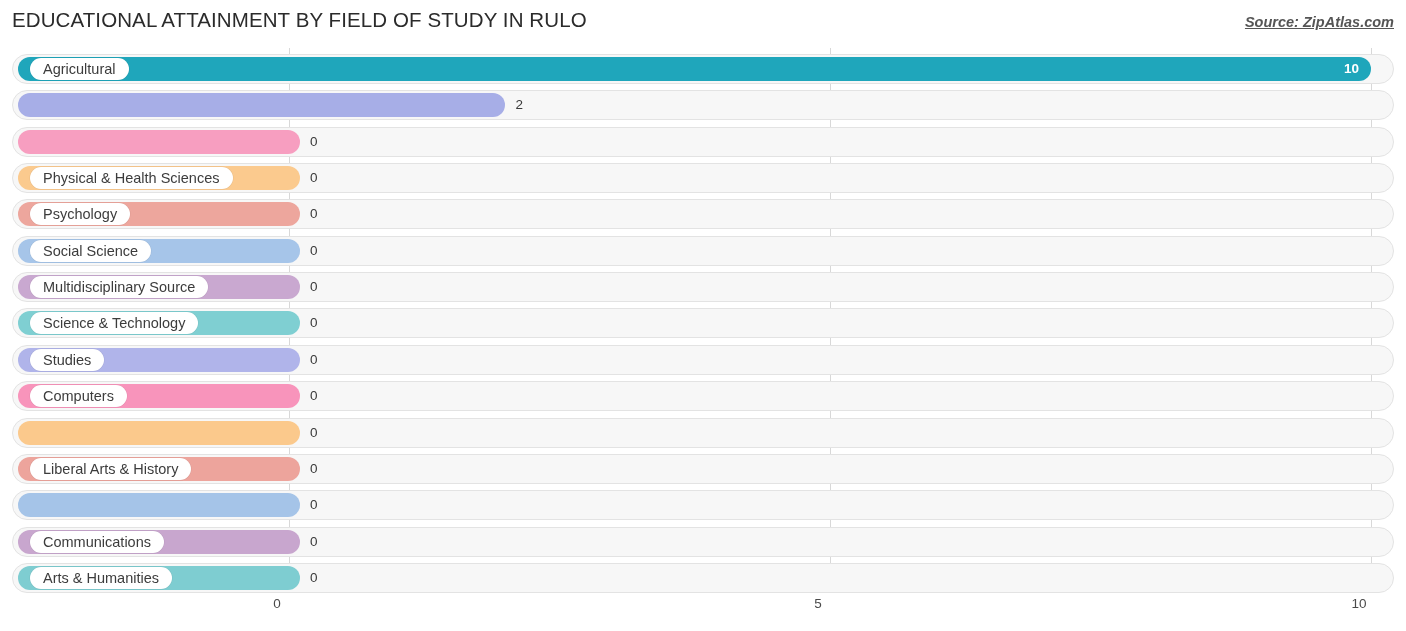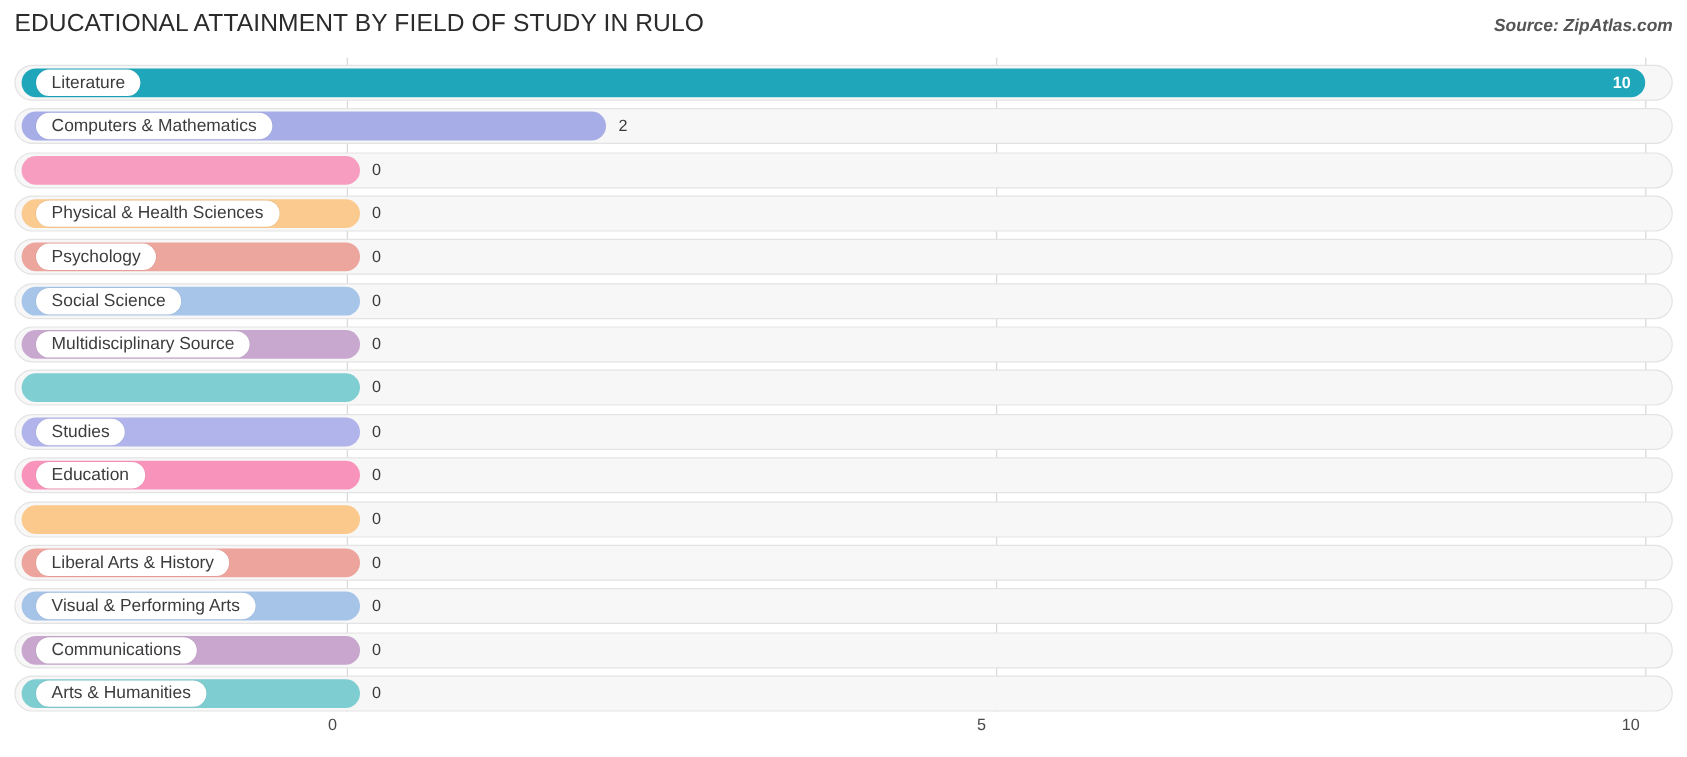--- a/index.html
+++ b/index.html
@@ -28,20 +28,21 @@
     white-space: nowrap;
   }
   #source {
     position: absolute;
     right: 12px; top: 14px;
     font-size: 14.5px;
     font-style: italic;
     font-weight: bold;
     color: #555555;
     white-space: nowrap;
+    text-decoration: underline;
   }
 
   
   #plot {
     position: absolute;
     left: 0px; top: 48px;
     width: 1406px;
     height: 545px;
   }
   #gridlayer { position: absolute; inset: 0; }
@@ -138,27 +139,26 @@
         <div class="gridline" style="left: 289px;"></div>
         <div class="gridline" style="left: 830px;"></div>
         <div class="gridline" style="left: 1371px;"></div>
       </div>
     <div id="rows">
         <div class="row" style="top: 6px;">
           <div class="track"></div>
           <div class="bar" style="left: 6px; width: 1353px; background: rgb(31, 166, 187);">
             <div class="bar-value-in">10</div>
           </div>
-          <div class="pill">Literature</div>
+          <div class="pill">Agricultural</div>
         </div>
         <div class="row" style="top: 42.35px;">
           <div class="track"></div>
           <div class="bar" style="left: 6px; width: 487.4px; background: rgb(167, 174, 231);"></div>
           <div class="bar-value-out" style="left: 503.4px;">2</div>
-          <div class="pill">Computers &amp; Mathematics</div>
         </div>
         <div class="row" style="top: 78.7px;">
           <div class="track"></div>
           <div class="bar" style="left: 6px; width: 282px; background: rgb(247, 158, 192);"></div>
           <div class="bar-value-out" style="left: 298px;">0</div>
         </div>
         <div class="row" style="top: 115.05px;">
           <div class="track"></div>
           <div class="bar" style="left: 6px; width: 282px; background: rgb(251, 202, 142);"></div>
           <div class="bar-value-out" style="left: 298px;">0</div>
@@ -179,49 +179,49 @@
         <div class="row" style="top: 224.1px;">
           <div class="track"></div>
           <div class="bar" style="left: 6px; width: 282px; background: rgb(201, 168, 208);"></div>
           <div class="bar-value-out" style="left: 298px;">0</div>
           <div class="pill">Multidisciplinary Source</div>
         </div>
         <div class="row" style="top: 260.45px;">
           <div class="track"></div>
           <div class="bar" style="left: 6px; width: 282px; background: rgb(127, 207, 210);"></div>
           <div class="bar-value-out" style="left: 298px;">0</div>
+          <div class="pill">Science &amp; Technology</div>
         </div>
         <div class="row" style="top: 296.8px;">
           <div class="track"></div>
           <div class="bar" style="left: 6px; width: 282px; background: rgb(176, 180, 234);"></div>
           <div class="bar-value-out" style="left: 298px;">0</div>
           <div class="pill">Studies</div>
         </div>
         <div class="row" style="top: 333.15px;">
           <div class="track"></div>
           <div class="bar" style="left: 6px; width: 282px; background: rgb(248, 148, 187);"></div>
           <div class="bar-value-out" style="left: 298px;">0</div>
-          <div class="pill">Education</div>
+          <div class="pill">Computers</div>
         </div>
         <div class="row" style="top: 369.5px;">
           <div class="track"></div>
           <div class="bar" style="left: 6px; width: 282px; background: rgb(251, 201, 140);"></div>
           <div class="bar-value-out" style="left: 298px;">0</div>
         </div>
         <div class="row" style="top: 405.85px;">
           <div class="track"></div>
           <div class="bar" style="left: 6px; width: 282px; background: rgb(237, 164, 156);"></div>
           <div class="bar-value-out" style="left: 298px;">0</div>
           <div class="pill">Liberal Arts &amp; History</div>
         </div>
         <div class="row" style="top: 442.2px;">
           <div class="track"></div>
           <div class="bar" style="left: 6px; width: 282px; background: rgb(165, 196, 232);"></div>
           <div class="bar-value-out" style="left: 298px;">0</div>
-          <div class="pill">Visual &amp; Performing Arts</div>
         </div>
         <div class="row" style="top: 478.55px;">
           <div class="track"></div>
           <div class="bar" style="left: 6px; width: 282px; background: rgb(200, 166, 206);"></div>
           <div class="bar-value-out" style="left: 298px;">0</div>
           <div class="pill">Communications</div>
         </div>
         <div class="row" style="top: 514.9px;">
           <div class="track"></div>
           <div class="bar" style="left: 6px; width: 282px; background: rgb(126, 205, 209);"></div>

